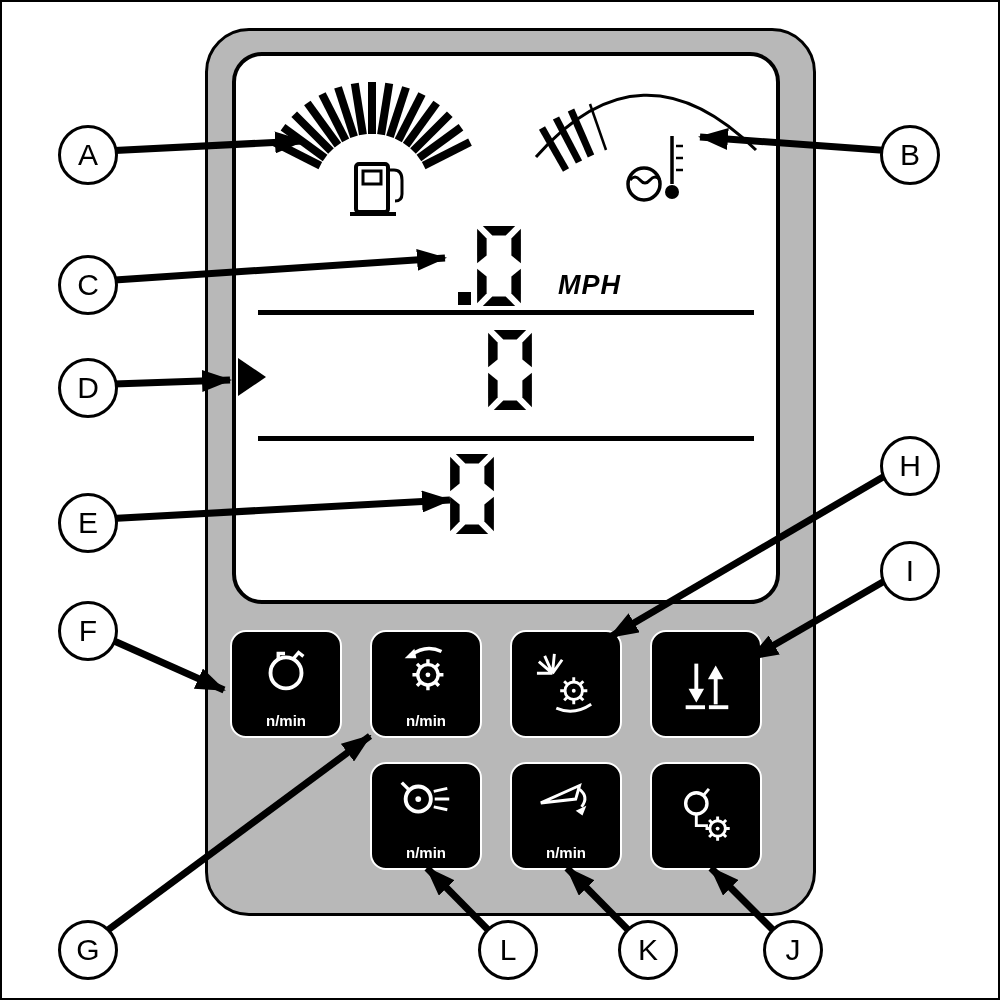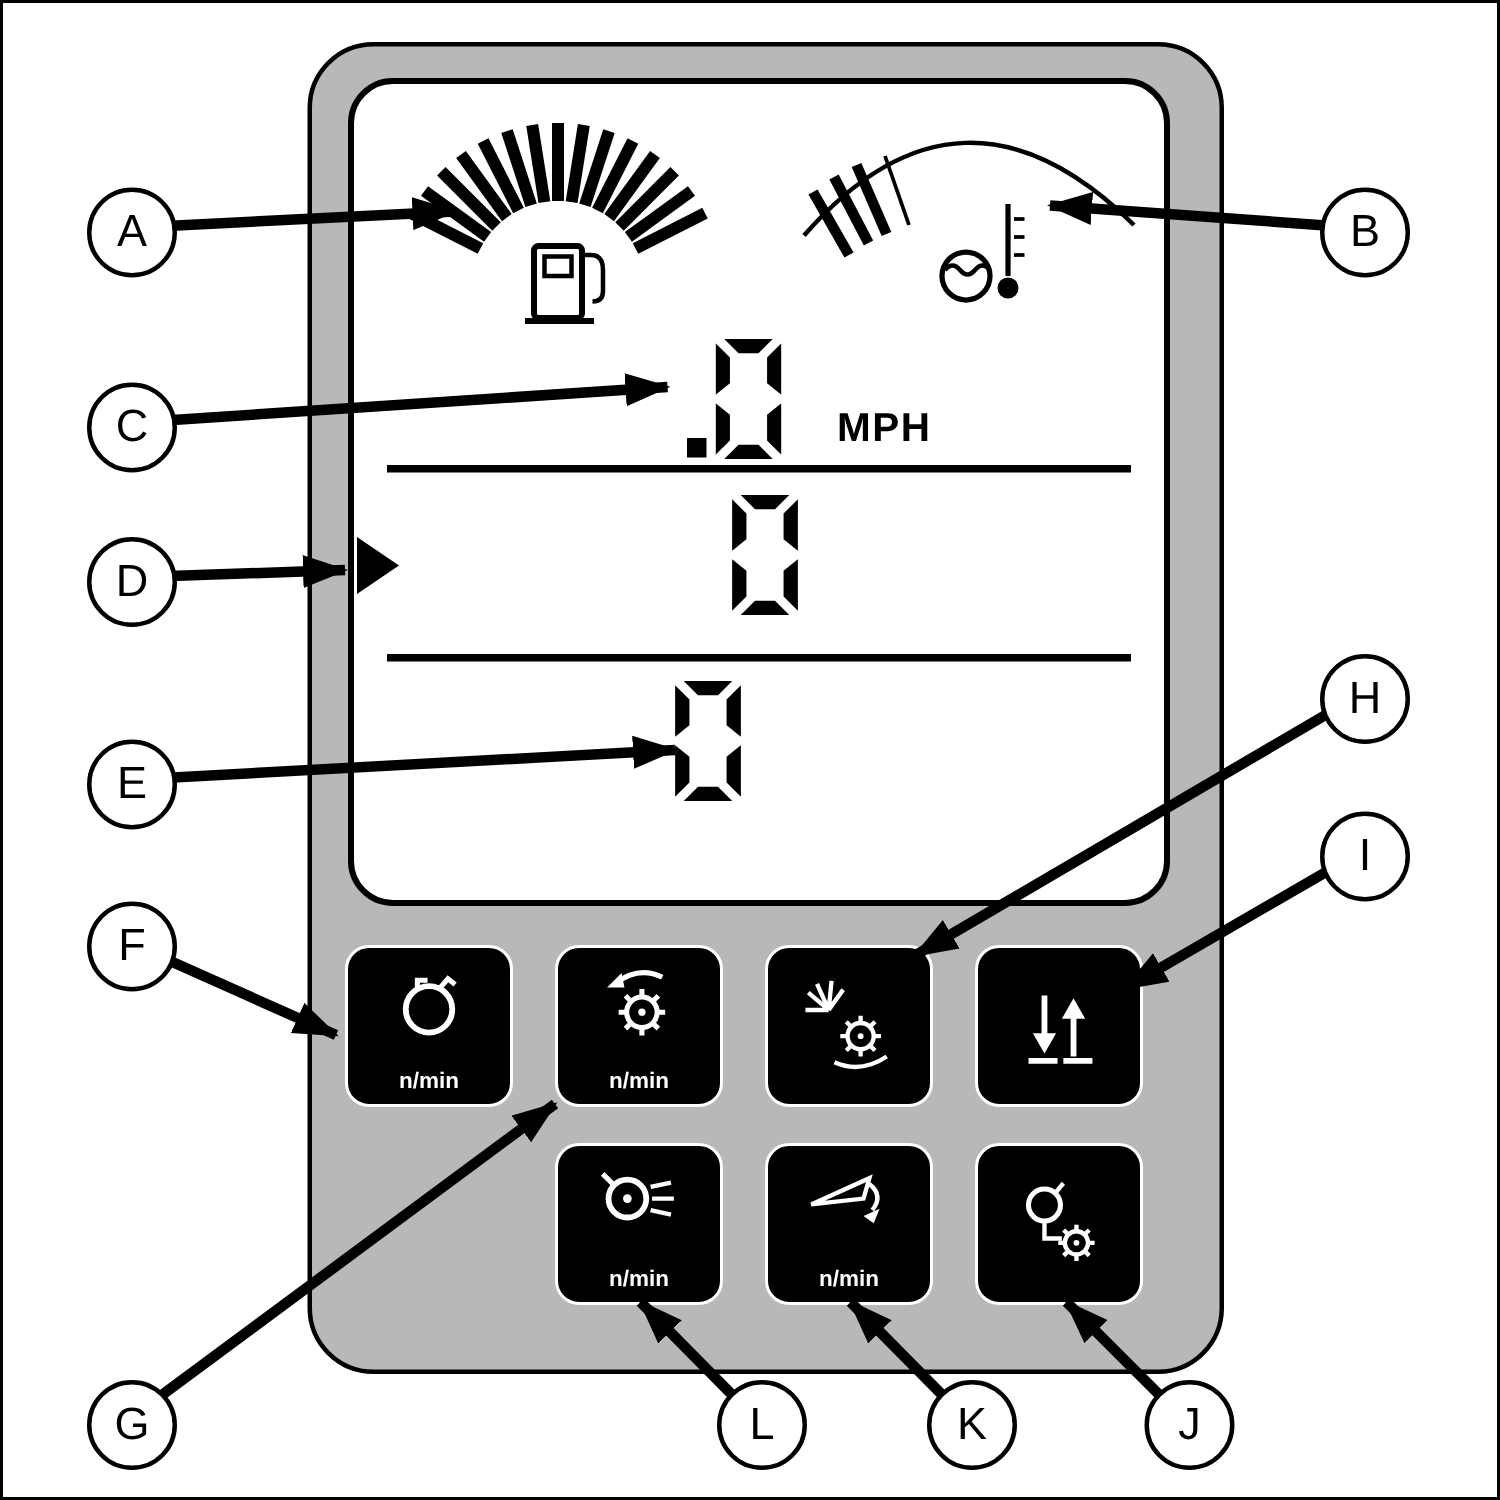--- a/index.html
+++ b/index.html
@@ -22,21 +22,21 @@
   .pointer{
     position:absolute;left:2px;top:302px;width:0;height:0;
     border-top:19px solid transparent;border-bottom:19px solid transparent;
     border-left:28px solid #000;
   }
   .seg{position:absolute;display:flex;align-items:flex-end;gap:6px;height:80px;}
   .seg-digit{height:80px;width:44px;fill:#000;display:block;}
   .seg-dot{width:13px;height:13px;background:#000;display:inline-block;margin-bottom:1px;}
   .unit{
     position:absolute;left:322px;top:214px;font-size:27px;font-weight:bold;
-    letter-spacing:1px;color:#000;
+    letter-spacing:1px;color:#000;font-style:italic;
   }
   
   .key{
     position:absolute;width:112px;height:108px;background:#000;
     border:2px solid #fff;border-radius:16px;box-sizing:border-box;
   }
   .key-icon{position:absolute;left:50%;transform:translateX(-50%);top:6px;width:62px;height:62px;}
   .key.no-label .key-icon{top:20px;}
   .key-label{
     position:absolute;left:0;right:0;bottom:7px;text-align:center;color:#fff;

